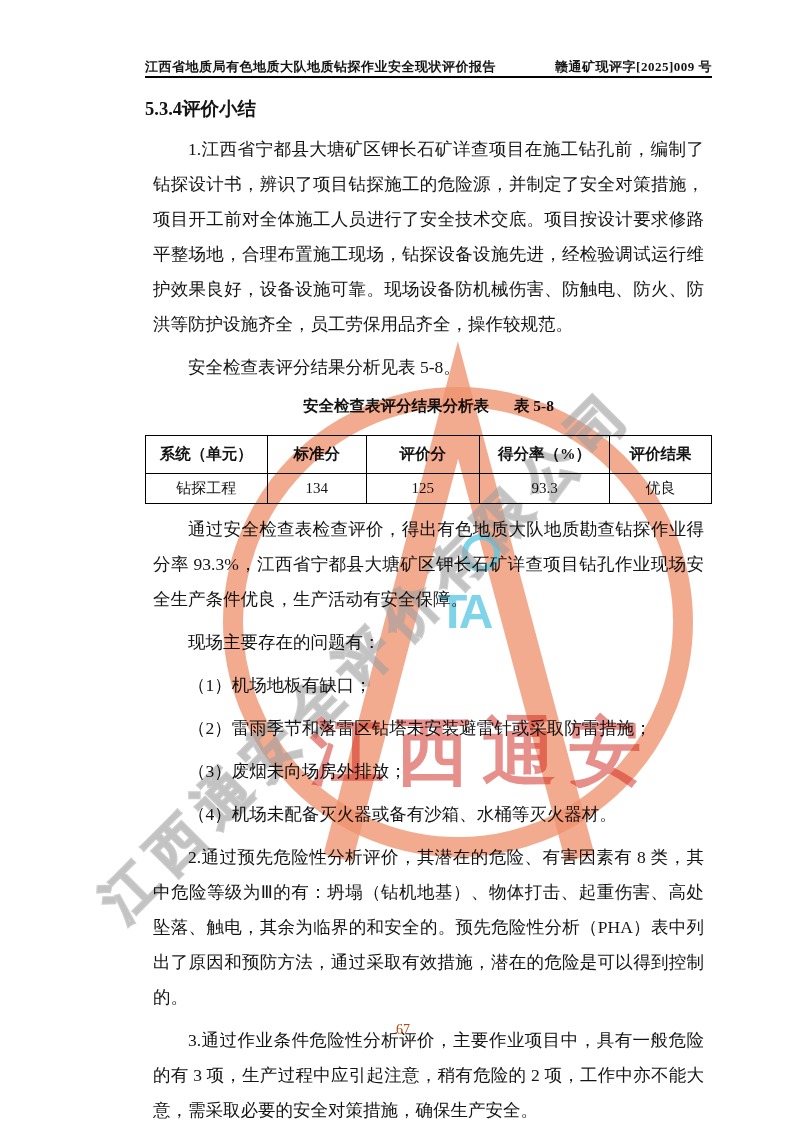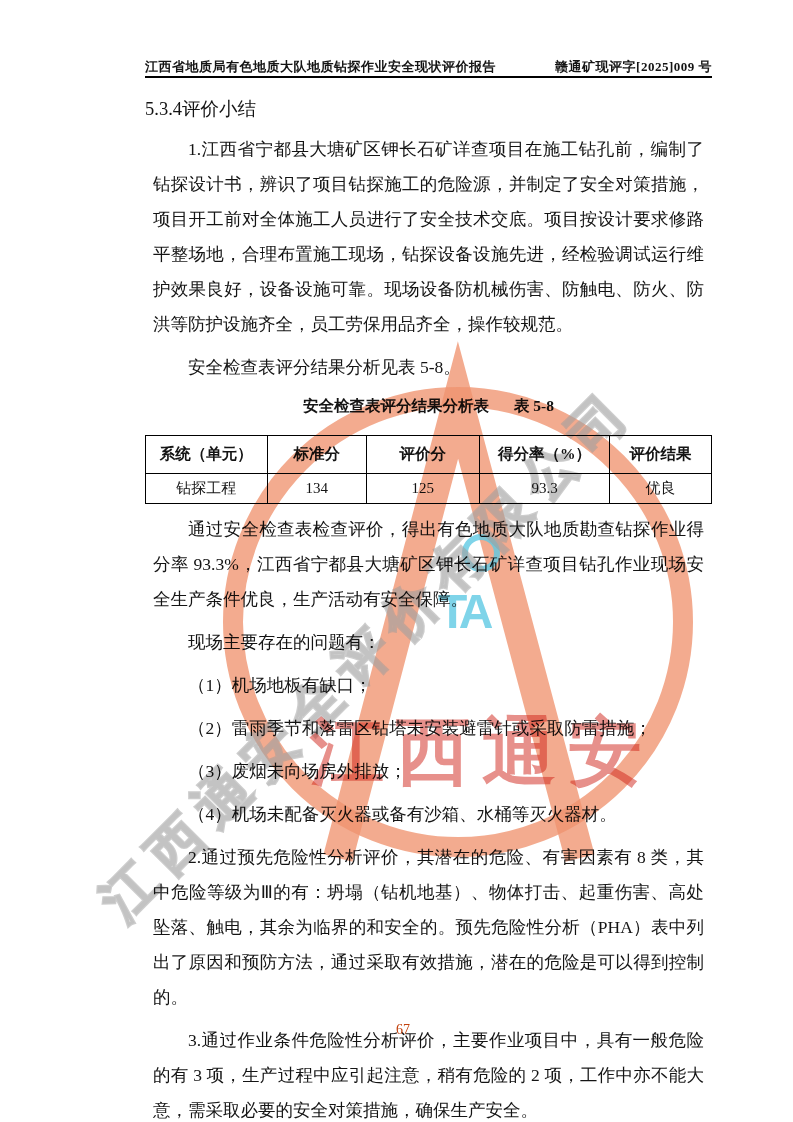--- a/index.html
+++ b/index.html
@@ -21,21 +21,21 @@
     justify-content: space-between;
     align-items: flex-end;
     font-size: 13px;
     font-weight: bold;
     border-bottom: 2px solid #000;
     letter-spacing: 0.5px;
   }
   .section-title {
     margin: 16px 0 4px 0;
     font-size: 18.5px;
-    font-weight: normal;
+    font-weight: bold;
     line-height: 30px;
   }
   .para {
     margin: 8px;
     font-size: 17.5px;
     line-height: 35px;
     text-indent: 2em;
     text-align: justify;
   }
   .table-caption {

